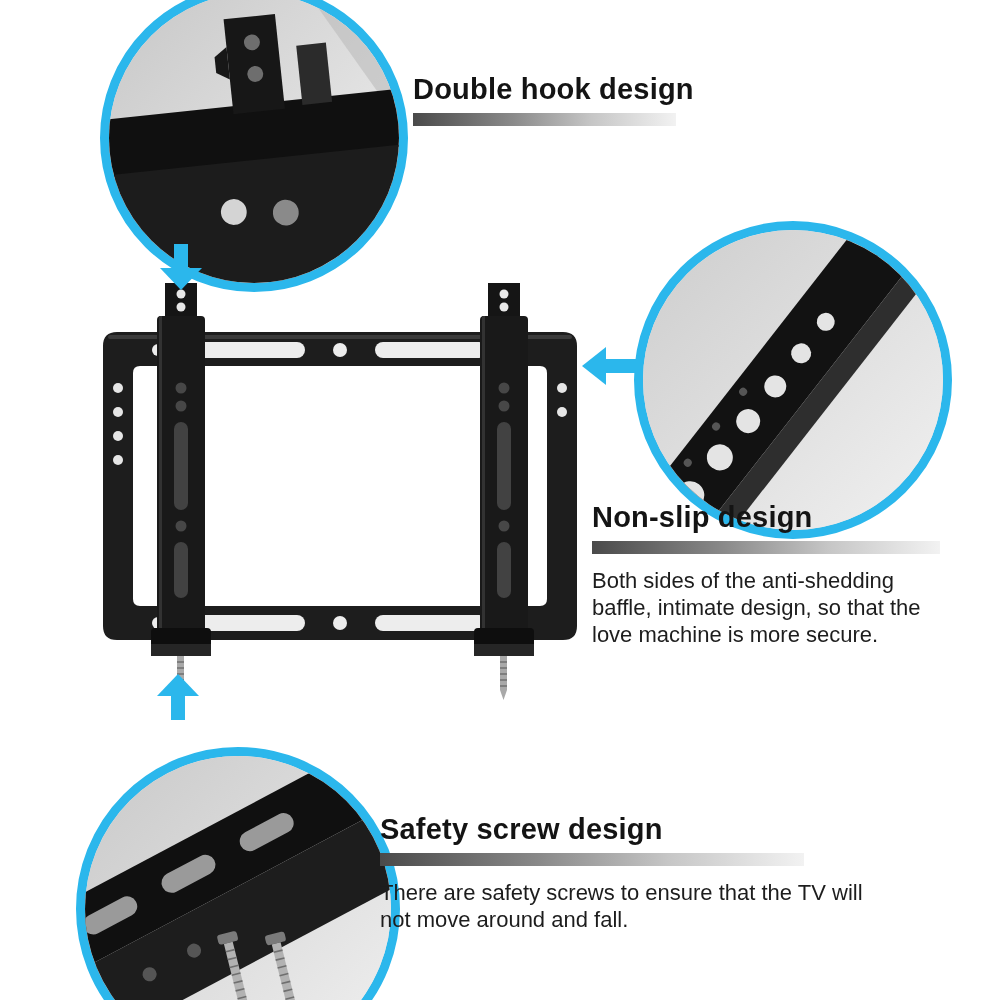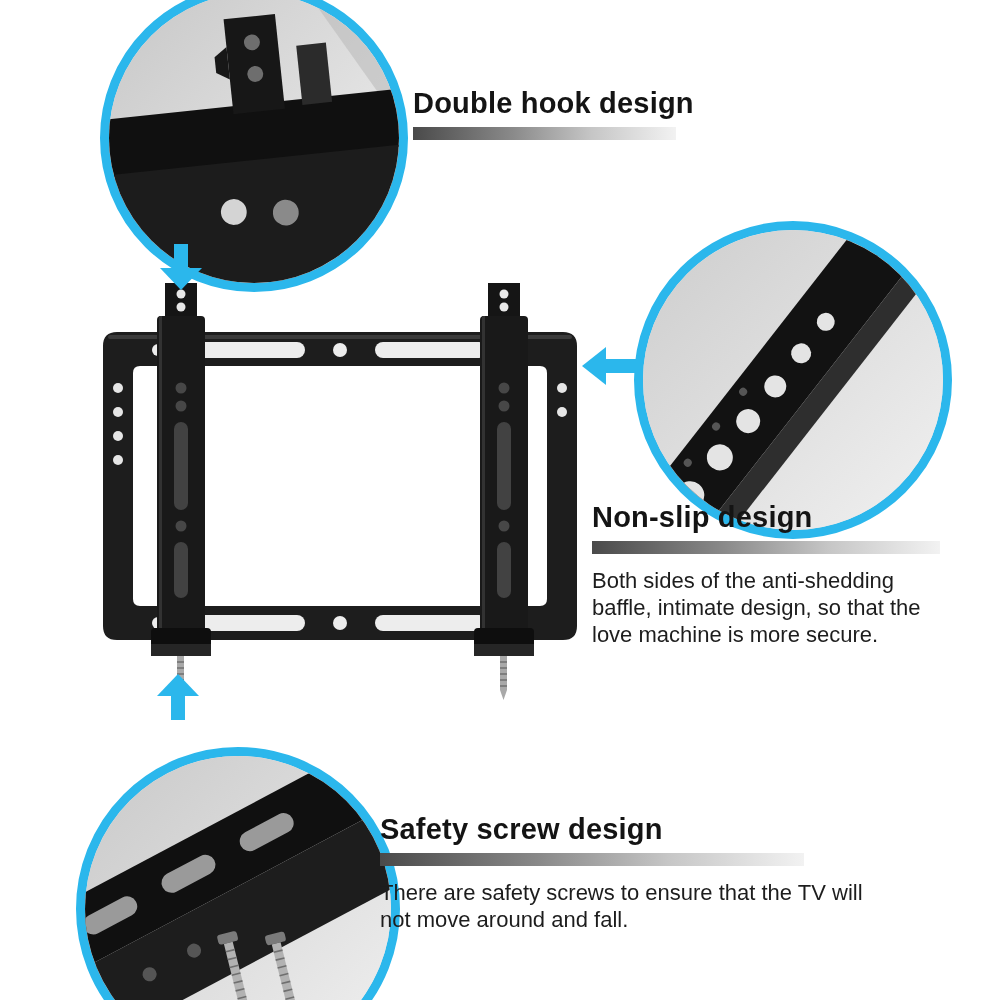--- a/index.html
+++ b/index.html
@@ -195,21 +195,21 @@
       <rect x="24" y="12" width="34" height="14"></rect>
     </svg>
   </div>
   <div class="arrow" style="left:157px; top:674px;">
     <svg width="42" height="46" viewBox="0 0 42 46">
       <polygon points="21,0 0,22 42,22"></polygon>
       <rect x="14" y="22" width="14" height="24"></rect>
     </svg>
   </div>
 
-  <div class="feature" style="left:398px; top:88px; width:475px;padding-left:15px;">
+  <div class="feature" style="left:398px; top:74px; width:475px;padding-left:15px;">
     <h2 class="feature-title">Double hook design</h2>
     <div class="divider" style="width:263px;"></div>
   </div>
 
   <div class="feature" style="left:380px; top:814px; width:520px;">
     <h2 class="feature-title">Safety screw design</h2>
     <div class="divider" style="width:424px;"></div>
     <p class="desc" style="width:505px;">There are safety screws to ensure that the TV will not move around and fall.</p>
   </div>
 

